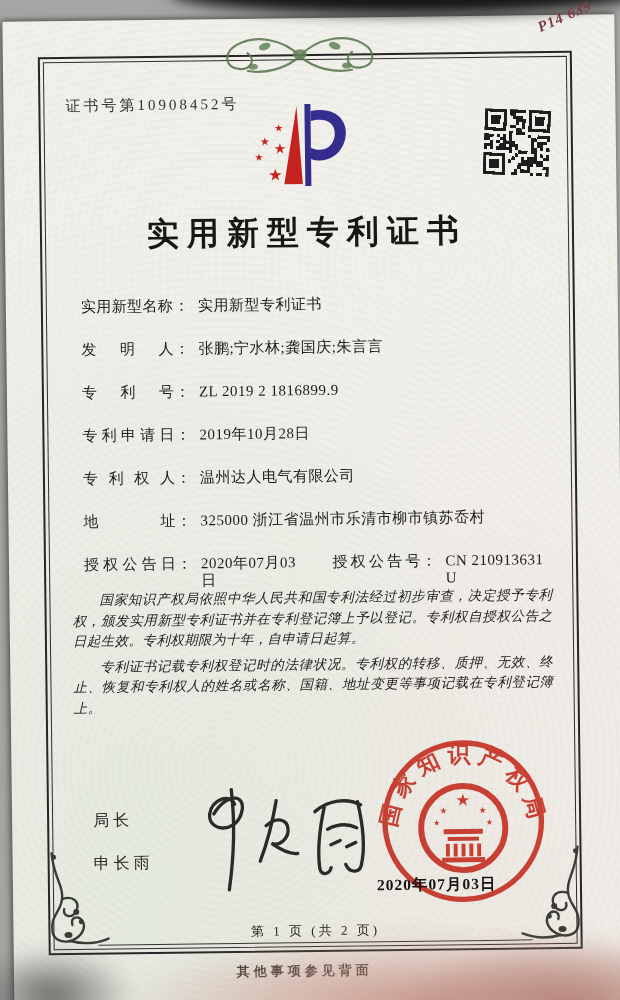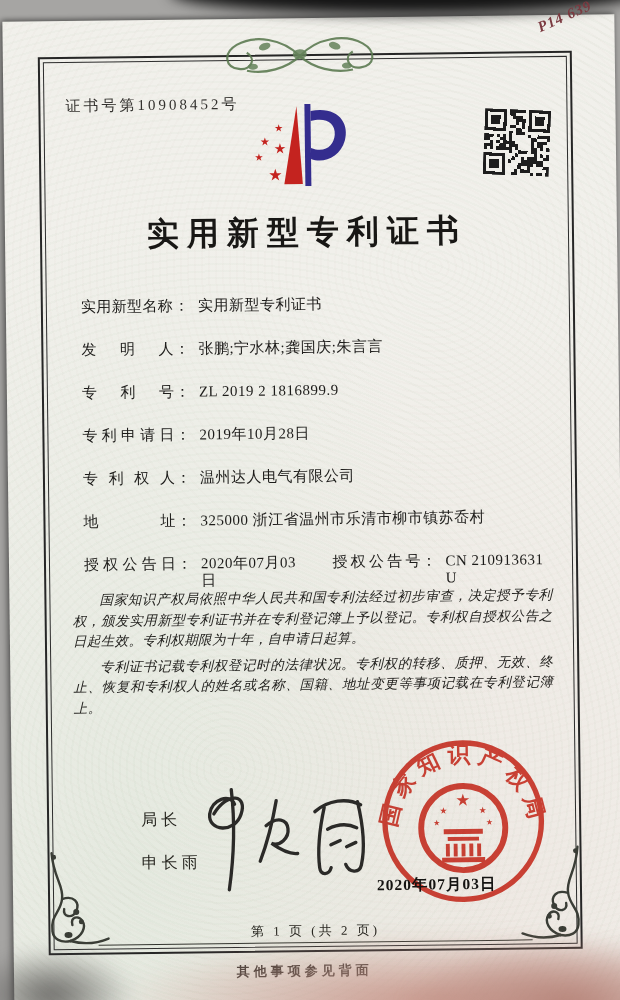--- a/index.html
+++ b/index.html
@@ -55,21 +55,21 @@
   .val { margin-left:9px; letter-spacing:.5px; }
   .pair { display:flex; align-items:baseline; }
   .pair2 { margin-left:26px; }
   .pair2 .j { width:88px; flex-basis:88px; }
 
   .paras { position:absolute; left:26px; right:24px; top:532px; color:#242320;
            font-size:13.5px; line-height:20.5px; font-style:italic; letter-spacing:.4px; text-align:justify; }
   .paras p { text-indent:2em; margin-bottom:5px; }
 
   .signoff { position:absolute; left:44px; top:752px; font-size:16px; color:#26251f; letter-spacing:4px; }
-  .signoff div { margin-bottom:22px;margin-left:48px; }
+  .signoff div { margin-bottom:22px; }
   .signature { position:absolute; left:125px; top:715px; width:215px; height:125px; }
 
   .seal { position:absolute; left:326px; top:679px; width:176px; height:176px;
           opacity:.93; mix-blend-mode:multiply; }
   .seal-date { position:absolute; left:327px; top:820px; font-size:15.5px; font-weight:bold;
           color:#141311; letter-spacing:1px; z-index:3; }
 
   .page-footer { position:absolute; left:0; top:866px; width:100%; text-align:center;
           font-size:13px; letter-spacing:3px; color:#26251f; }
 

